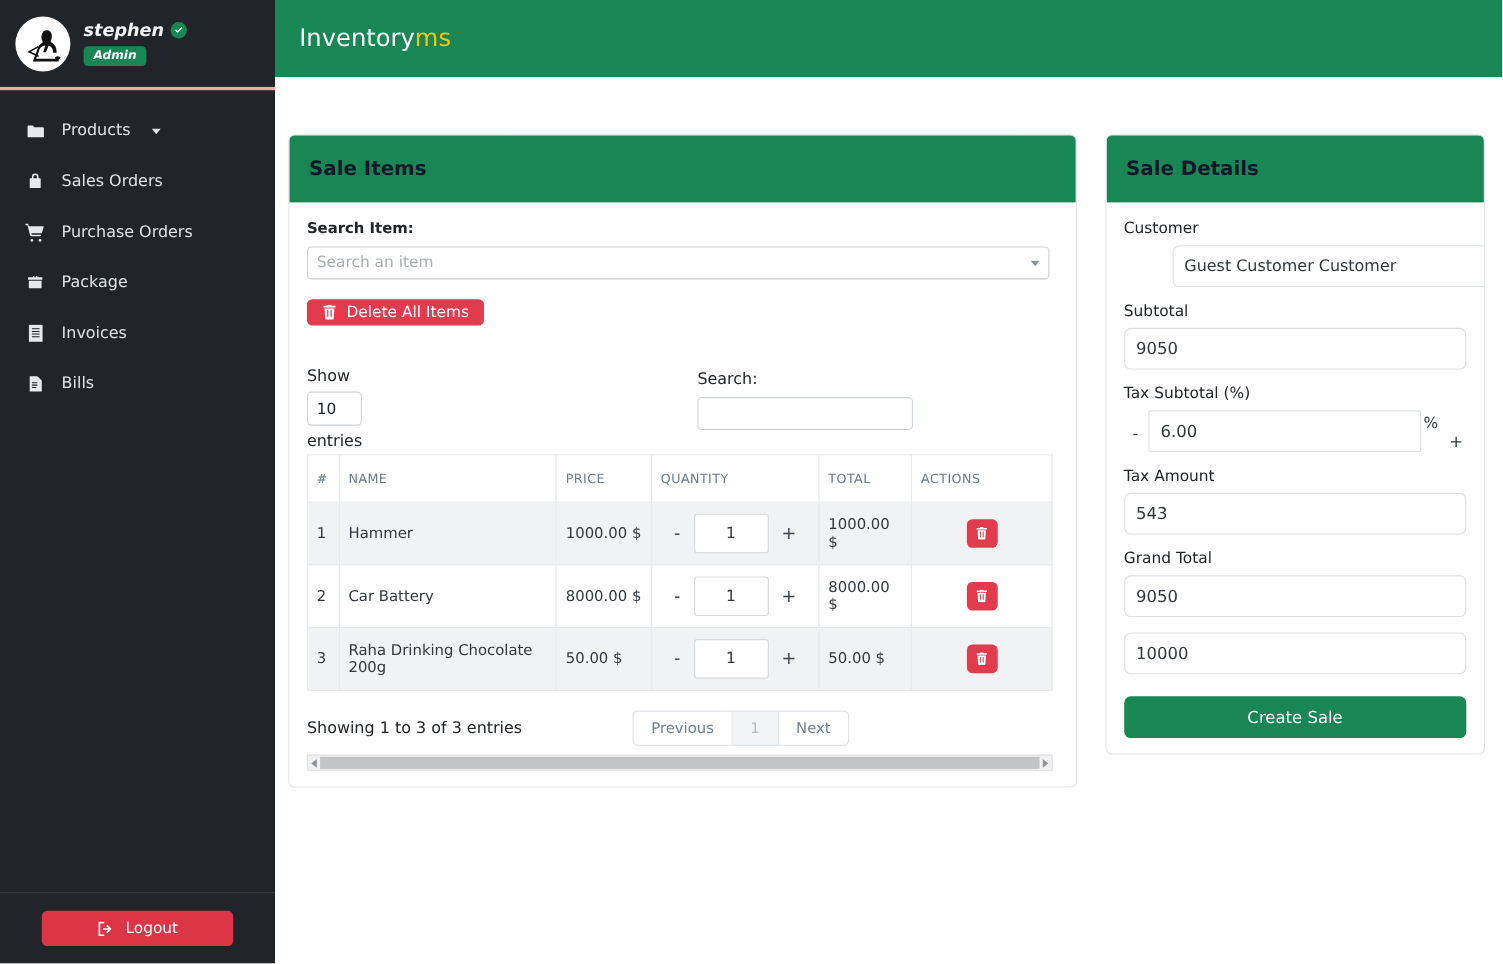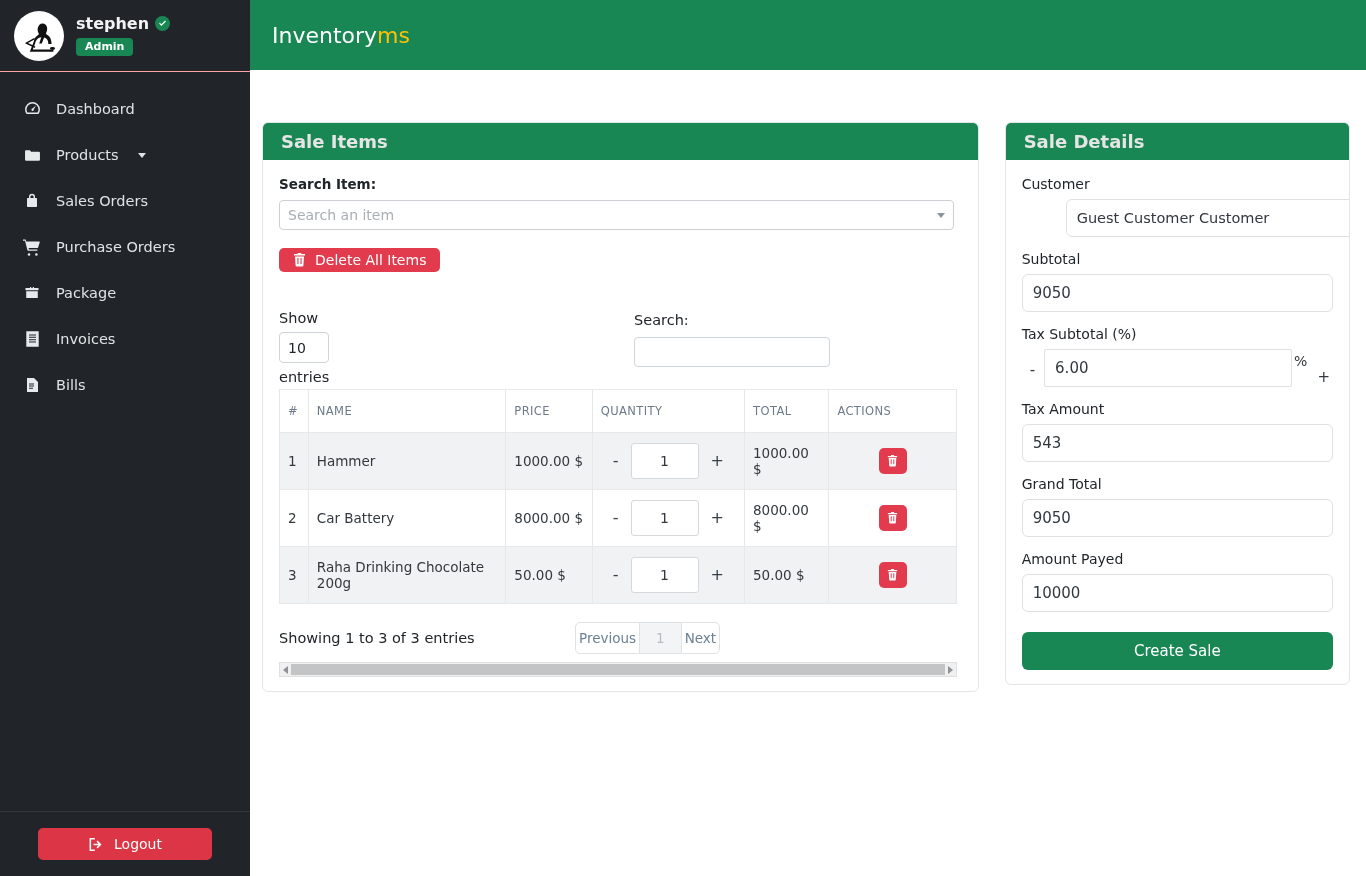--- a/index.html
+++ b/index.html
@@ -14,22 +14,23 @@
 
   
   .sidebar {
     width: 250px; min-width: 250px; height: 876px;
     background: #212529; color: #e9ecef;
     position: relative; display: flex; flex-direction: column;
   }
   .brand-row {
     display: flex; align-items: center;
     padding: 18px 0 18px 14px;
-    border-bottom: 1px solid #fca5a5;
-    height: 72px;
+    border-bottom: 3px solid #fca5a5;
+    height: 82px;
+    font-style: italic;
   }
   .avatar {
     width: 50px; height: 50px; border-radius: 50%;
     background: #ffffff; flex: 0 0 50px;
     display: flex; align-items: center; justify-content: center;
     overflow: hidden;
   }
   .user-block { margin-left: 12px; line-height: 1.1; }
   .user-name-row { display: flex; align-items: center; gap: 6px; }
   .user-name { font-size: 16px; font-weight: bold; color: #f1f3f5; }
@@ -95,22 +96,22 @@
 
   .cols { display: flex; gap: 26px; margin-top: 24px; align-items: flex-start; }
   .col-left { width: 718px; }
   .col-right { width: 346px; }
 
   .card {
     background: #fff; border: 1px solid #e3e6e8;
     border-radius: 6px; overflow: hidden;
   }
   .card-head {
-    background: #198754; color: #e5e5e5;
-    padding: 8px 18px; font-size: 18px; font-weight: bold;
+    background: #198754; color: #0f172a;
+    padding: 20px 18px; font-size: 18px; font-weight: bold;
   }
   .card-body { padding: 16px 16px 14px 16px; }
 
   .lbl { font-size: 13.5px; color: #212529; font-weight: bold; margin-bottom: 8px; display:block; }
   .lbl-n { font-size: 14px; color: #212529; font-weight: normal; margin-bottom: 7px; display:block; }
 
   .select2 {
     width: 675px; height: 30px;
     border: 1px solid #ccd0d4; border-radius: 4px;
     display: flex; align-items: center; justify-content: space-between;
@@ -191,21 +192,21 @@
 
   .dt-footer {
     display: flex; align-items: center;
     margin-top: 18px; width: 678px;
   }
   .dt-info { font-size: 14.5px; color: #212529; width: 296px; }
   .pager { display: flex; }
   .pager button {
     background: #fff; border: 1px solid #dfe3e6;
     color: #6c8095; font-size: 13.5px;
-    padding: 7px 3px; cursor: pointer; font-family: inherit;
+    padding: 7px 16px; cursor: pointer; font-family: inherit;
   }
   .pager button:first-child { border-radius: 5px 0 0 5px; }
   .pager button:last-child  { border-radius: 0 5px 5px 0; }
   .pager button.pg-num { background: #f3f4f5; color: #b6bcc2; border-left: none; border-right: none; padding: 7px 16px; }
 
   .hscroll {
     width: 678px; height: 15px; margin-top: 8px;
     background: #f0f0f0; border: 1px solid #e0e0e0;
     display: flex; align-items: center; position: relative;
   }
@@ -285,28 +286,20 @@
                 <path d="M4.8 8.6 2.3 6.1l.9-.9 1.6 1.6 4-4 .9.9z" fill="#fff"></path>
               </svg>
           </span>
         </div>
         <span class="role-badge">Admin</span>
       </div>
     </div>
 
     <nav class="nav">
 
-      <div class="nav-item">
-        <span class="nav-ico">
-          <svg width="17" height="17" viewBox="0 0 16 16">
-              <path d="M8 1a7 7 0 0 0-7 7 7 7 0 0 0 1.3 4.1.6.6 0 0 0 .5.2h10.4a.6.6 0 0 0 .5-.2A7 7 0 0 0 15 8a7 7 0 0 0-7-7zm0 1.4a5.6 5.6 0 0 1 5.6 5.6 5.6 5.6 0 0 1-.8 2.9H3.2A5.6 5.6 0 0 1 2.4 8 5.6 5.6 0 0 1 8 2.4zm3.2 1.9L8 7.1a1.1 1.1 0 0 0-1 1.1 1.1 1.1 0 0 0 1.1 1.1A1.1 1.1 0 0 0 9.2 8z"></path>
-            </svg>
-        </span>
-        <span>Dashboard</span>
-      </div>
 
       <div class="nav-item">
         <span class="nav-ico">
           <svg width="17" height="17" viewBox="0 0 16 16">
               <path d="M1.5 3h4l1.2 1.4H14a1 1 0 0 1 1 1V12a1 1 0 0 1-1 1H2a1 1 0 0 1-1-1V4a1 1 0 0 1 .5-1z"></path>
             </svg>
         </span>
         <span>Products</span>
         <span class="caret"></span>
       </div>
@@ -556,21 +549,20 @@
                 <label class="lbl-n">Tax Amount</label>
                 <input class="txt-input" value="543" style="">
               </div>
 
               <div class="field">
                 <label class="lbl-n">Grand Total</label>
                 <input class="txt-input" value="9050" style="">
               </div>
 
               <div class="field">
-                <label class="lbl-n">Amount Payed</label>
                 <input class="txt-input" value="10000" style="">
               </div>
 
               <button class="create-btn">Create Sale</button>
 
             </div>
           </div>
         </div>
 
       </div>

